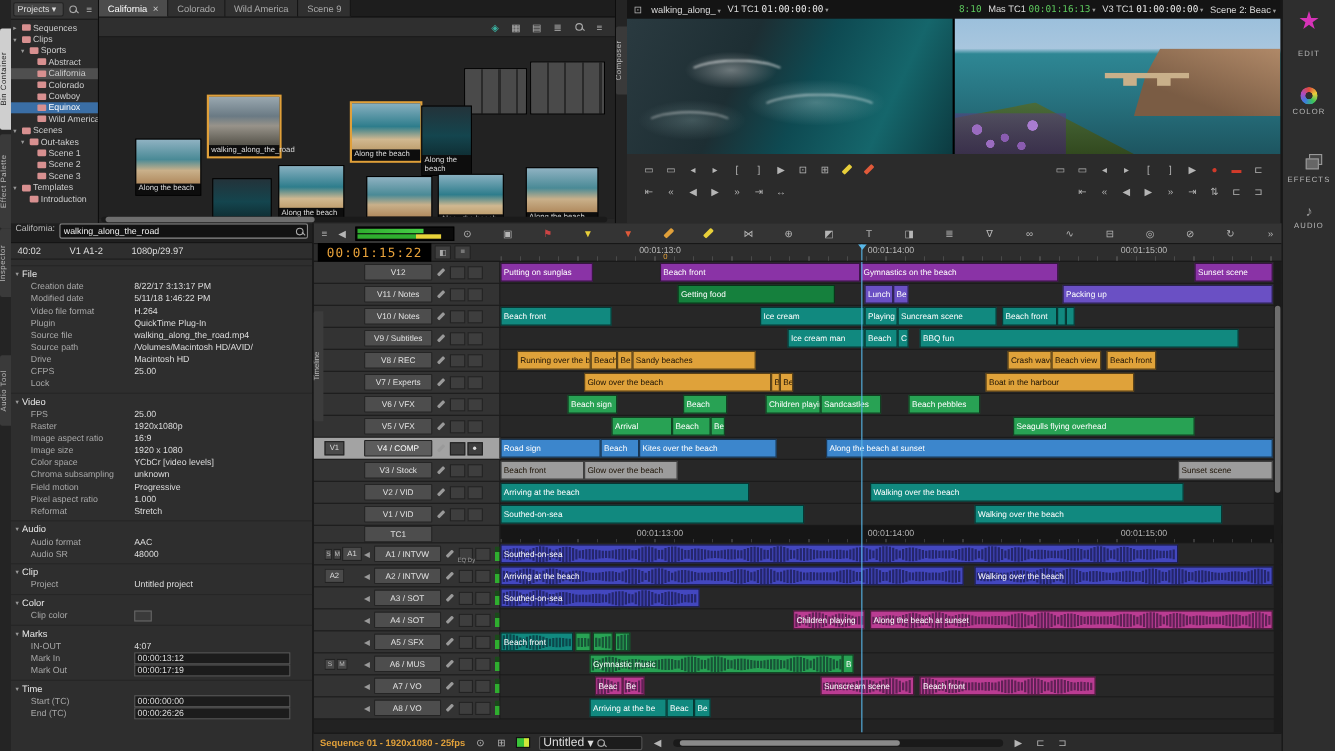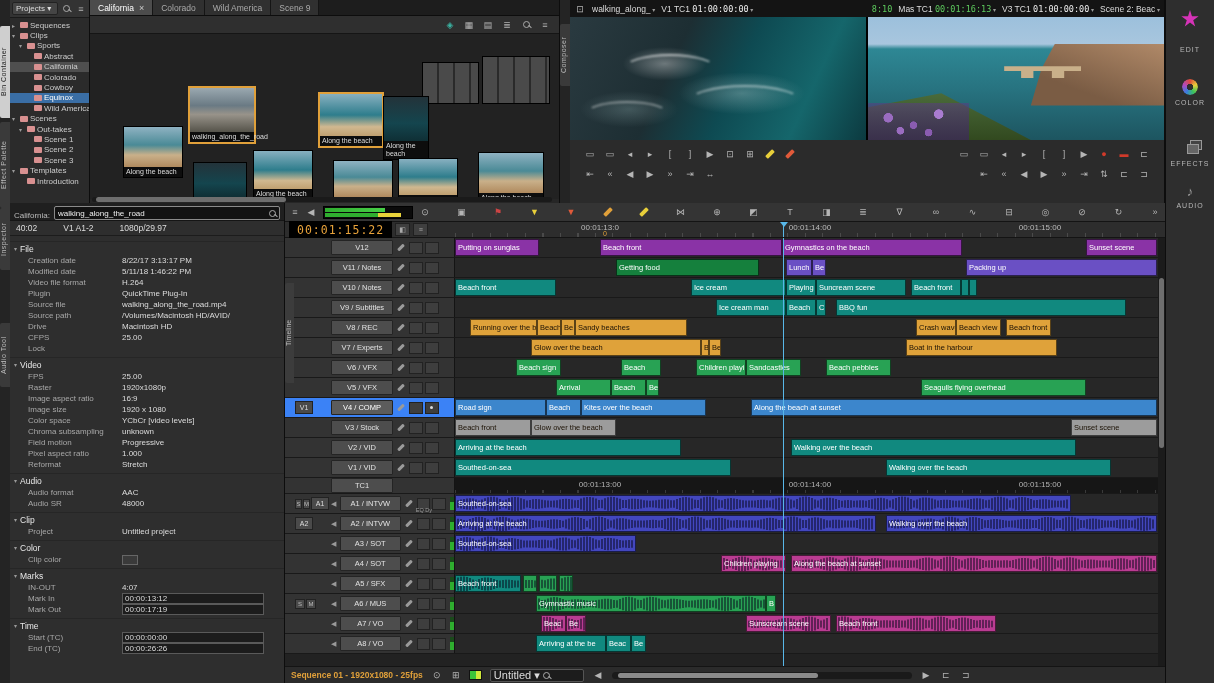--- a/index.html
+++ b/index.html
@@ -103,21 +103,21 @@
     background-size:100% 4px;background-position:0 100%;background-repeat:no-repeat;}
   .rlabel{position:absolute;top:1px;transform:translateX(-50%);font-size:8px;color:#bbb;white-space:nowrap;}
   .rmarker{position:absolute;top:8px;transform:translateX(-50%);font-size:7px;color:#e0a03a;}
 
   
   #timeline-tracks{position:absolute;left:285px;top:238px;width:880px;height:428px;background:#222;overflow:hidden;}
   #tl-tab{position:absolute;left:0;top:45px;width:9px;height:100px;background:#3c3c3c;color:#bbb;font-size:7px;writing-mode:vertical-rl;transform:rotate(180deg);text-align:center;z-index:6;border-radius:0 2px 2px 0;}
   .track-row{display:flex;height:20px;border-bottom:1px solid #191919;box-sizing:border-box;}
   .track-row.tc{height:16px;}
   .thead{width:170px;flex:none;background:#333;display:flex;align-items:center;gap:2px;padding-left:10px;box-sizing:border-box;border-right:1px solid #141414;position:relative;}
-  .track-row.selected .thead{background:#3b82f6;}
+  .track-row.selected .thead{background:#a3a3a3;}
   .hleft{width:34px;flex:none;display:flex;align-items:center;gap:1px;}
   .smbox{width:8px;height:8px;background:#4a4a4a;border:1px solid #222;font-size:6px;line-height:8px;text-align:center;color:#bbb;}
   .patch{min-width:14px;height:11px;background:#4a4a4a;border:1px solid #222;font-size:7px;line-height:11px;text-align:center;color:#ddd;padding:0 1px;}
   .spk{font-size:7px;color:#999;width:7px;}
   .tname{width:60px;height:13px;background:#4d4d4d;border:1px solid #242424;border-radius:1px;font-size:7.5px;line-height:13px;text-align:center;color:#e2e2e2;white-space:nowrap;overflow:hidden;}
   .track-row.selected .tname{background:#5c5c5c;color:#fff;}
   .pencil-ic{width:8px;height:3px;background:#9a9a9a;border-radius:1px;transform:rotate(-45deg);margin:0 2px;}
   .tbox{width:12px;height:10px;background:#3e3e3e;border:1px solid #222;position:relative;}
   .tbox.dot::after{content:"";position:absolute;left:4px;top:3px;width:3px;height:3px;border-radius:50%;background:#ddd;}
   .ameter{width:4px;height:13px;background:linear-gradient(0deg,#2fae2f 0 60%,#1a4a1a 60%);margin-left:2px;}
@@ -132,21 +132,21 @@
   .clip.darktext .cliplabel{color:#1c1205;}
   .wave{position:absolute;left:0;top:0;z-index:1;}
   #playhead{position:absolute;left:498px;top:0;bottom:0;width:1px;background:#58b7e8;z-index:5;}
   #ruler-playhead{position:absolute;left:328px;top:0;bottom:0;width:1px;background:#58b7e8;}
   #ruler-playhead::before{content:"";position:absolute;left:-3px;top:0;border-left:4px solid transparent;border-right:4px solid transparent;border-top:5px solid #58b7e8;}
   #tl-vscroll{position:absolute;right:0;top:0;width:7px;height:428px;background:#1b1b1b;z-index:7;}
   #tl-vscroll .vthumb{position:absolute;left:1px;top:40px;width:5px;height:170px;background:#6e6e6e;border-radius:3px;}
 
   
   #inspector{position:absolute;left:10px;top:203px;width:275px;height:480px;background:#2e2e2e;border-right:1px solid #0d0d0d;box-sizing:border-box;overflow:hidden;}
-  #insp-header{height:17px;display:flex;align-items:flex-end;gap:4px;background:#1f1f1f;border-bottom:1px solid #151515;padding:0 4px;}
+  #insp-header{height:17px;display:flex;align-items:flex-start;gap:4px;background:#1f1f1f;border-bottom:1px solid #151515;padding:0 4px;}
   #insp-search{flex:1;height:12px;background:#121212;border:1px solid #8a8a8a;border-radius:2px;display:flex;align-items:center;padding:0 3px;gap:3px;}
   #insp-search .sval{font-size:8px;color:#eee;white-space:nowrap;overflow:hidden;flex:1;}
   #insp-info{height:14px;display:flex;align-items:center;gap:26px;padding:0 6px;border-bottom:1px solid #1c1c1c;font-size:8.5px;color:#ddd;}
   #inspector-sections{padding:2px 0;}
   .isec{height:13px;display:flex;align-items:center;gap:3px;padding-left:4px;font-size:8.5px;color:#e8e8e8;border-top:1px solid #262626;margin-top:3px;}
   .isec .arrow{font-size:6px;color:#999;}
   .irow{height:11px;display:flex;align-items:center;font-size:8px;}
   .ilab{width:112px;flex:none;padding-left:18px;color:#a8a8a8;white-space:nowrap;overflow:hidden;box-sizing:border-box;}
   .ival{flex:1;color:#ddd;white-space:nowrap;overflow:hidden;padding-right:4px;}
   .ival.boxed{background:#1c1c1c;border:1px solid #5a5a5a;height:9px;line-height:9px;max-width:136px;padding:0 2px;}
@@ -577,21 +577,21 @@
           <div class="hleft"></div>
           <div class="tname">V7 / Experts</div>
           <i class="pencil-ic"></i>
           <div class="tbox"></div>
           <div class="tbox"></div>
         </div>
         <div class="lane">
           <div class="clip darktext" style="left: 76px; width: 170px; background: rgb(223, 162, 58);"><span class="cliplabel">Glow over the beach</span></div>
           <div class="clip darktext" style="left: 246px; width: 8px; background: rgb(223, 162, 58);"><span class="cliplabel">B</span></div>
           <div class="clip darktext" style="left: 254px; width: 12px; background: rgb(223, 162, 58);"><span class="cliplabel">Be</span></div>
-          <div class="clip darktext" style="left: 451px; width: 151px; background: rgb(223, 162, 58);"><span class="cliplabel">Boat in the harbour</span></div>
+          <div class="clip darktext" style="left: 441px; width: 135px; background: rgb(223, 162, 58);"><span class="cliplabel">Boat in the harbour</span></div>
         </div>
       </div>
       <div class="track-row">
         <div class="thead">
           <div class="hleft"></div>
           <div class="tname">V6 / VFX</div>
           <i class="pencil-ic"></i>
           <div class="tbox"></div>
           <div class="tbox"></div>
         </div>

